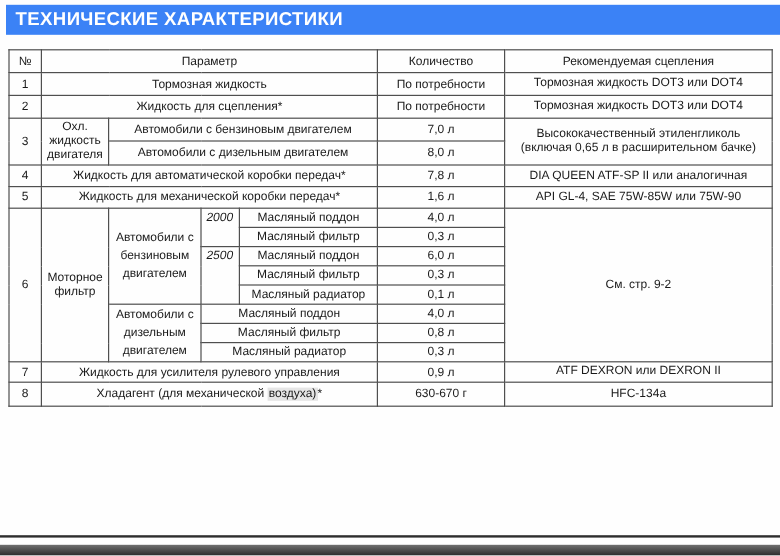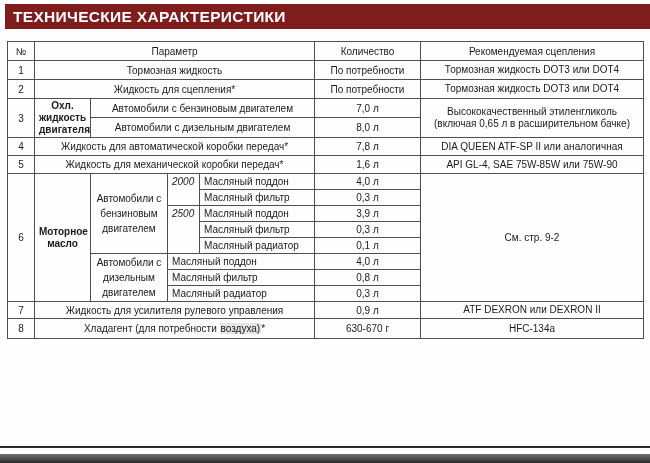--- a/index.html
+++ b/index.html
@@ -3,43 +3,43 @@
 <meta charset="utf-8">
 <style>
   html,body{margin:0;padding:0;}
   body{
     width:650px;height:463px;position:relative;overflow:hidden;
     background:#fefefe;color:#1c1c1c;
     font-family:"Liberation Sans", sans-serif;
   }
   .title-bar{
     position:absolute;left:5px;top:4px;right:0;height:25px;
-    background:#7f1d1d;color:#ffffff;
+    background:#3b82f6;color:#ffffff;
     font-weight:bold;font-size:15.5px;line-height:25px;
     padding-left:8px;letter-spacing:.3px;white-space:nowrap;
   }
   table.spec{
     position:absolute;left:7px;top:41px;width:636px;
     border-collapse:collapse;table-layout:fixed;
     font-size:10px;color:#1a1a1a;
   }
   .spec th,.spec td{
     border:1px solid #4f4f4f;padding:1px 4px;
     vertical-align:middle;font-weight:normal;overflow:hidden;
   }
   .spec th{text-align:center;}
   .h19{height:19px}.h20{height:20px}.h18{height:18px}.h16{height:16px}.h17{height:17px}
   td.num{text-align:center;padding:1px 1px;}
   td.qty{text-align:center;}
   td.fluid{text-align:center;line-height:12px;}
   td.param{text-align:center;}
-  td.lbl{line-height:12px;font-weight:bold;}
+  td.lbl{line-height:12px;}
   td.engine{line-height:15px;}
   td.year{text-align:left;vertical-align:top;padding-top:2px;font-style:italic;}
-  td.item{text-align:left;}
+  td.item{text-align:center;}
   .hl{background:#e5e5e5;padding:0 1px;}
   .footer-rule{
     position:absolute;left:0;right:0;top:446px;height:0;
     border-top:2px solid #2e2e2e;
   }
   .page-num{
     position:absolute;right:4px;top:435px;
     font-weight:bold;font-size:12px;letter-spacing:.3px;margin-top:38px;
   }
   .bottom-bar{
@@ -108,35 +108,35 @@
 
   <tr class="h18">
     <td class="num">5</td>
     <td class="param" colspan="4">Жидкость для механической коробки передач*</td>
     <td class="qty">1,6 л</td>
     <td class="fluid">API GL-4, SAE 75W-85W или 75W-90</td>
   </tr>
 
   <tr class="h16">
     <td class="num" rowspan="8">6</td>
-    <td class="param lbl" rowspan="8">Моторное масло</td>
+    <td class="param lbl" rowspan="8">Моторное фильтр</td>
     <td class="param engine" rowspan="5">Автомобили с бензиновым двигателем</td>
     <td class="year" rowspan="2">2000</td>
     <td class="item">Масляный поддон</td>
     <td class="qty">4,0 л</td>
     <td class="fluid" rowspan="8">См. стр. 9-2</td>
   </tr>
   <tr class="h16">
     <td class="item">Масляный фильтр</td>
     <td class="qty">0,3 л</td>
   </tr>
   <tr class="h16">
     <td class="year" rowspan="3">2500</td>
     <td class="item">Масляный поддон</td>
-    <td class="qty">3,9 л</td>
+    <td class="qty">6,0 л</td>
   </tr>
   <tr class="h16">
     <td class="item">Масляный фильтр</td>
     <td class="qty">0,3 л</td>
   </tr>
   <tr class="h16">
     <td class="item">Масляный радиатор</td>
     <td class="qty">0,1 л</td>
   </tr>
   <tr class="h16">
@@ -155,21 +155,21 @@
 
   <tr class="h17">
     <td class="num">7</td>
     <td class="param" colspan="4">Жидкость для усилителя рулевого управления</td>
     <td class="qty">0,9 л</td>
     <td class="fluid">ATF DEXRON или DEXRON II</td>
   </tr>
 
   <tr class="h20">
     <td class="num">8</td>
-    <td class="param" colspan="4"><span>Хладагент (для потребности </span><span class="hl">воздуха)</span><span>*</span></td>
+    <td class="param" colspan="4"><span>Хладагент (для механической </span><span class="hl">воздуха)</span><span>*</span></td>
     <td class="qty">630-670 г</td>
     <td class="fluid">HFC-134a</td>
   </tr>
 </tbody>
   </table>
 
 <div class="page-num">10-15</div>
 <div class="footer-rule"></div>
 <div class="bottom-bar"></div>
 

